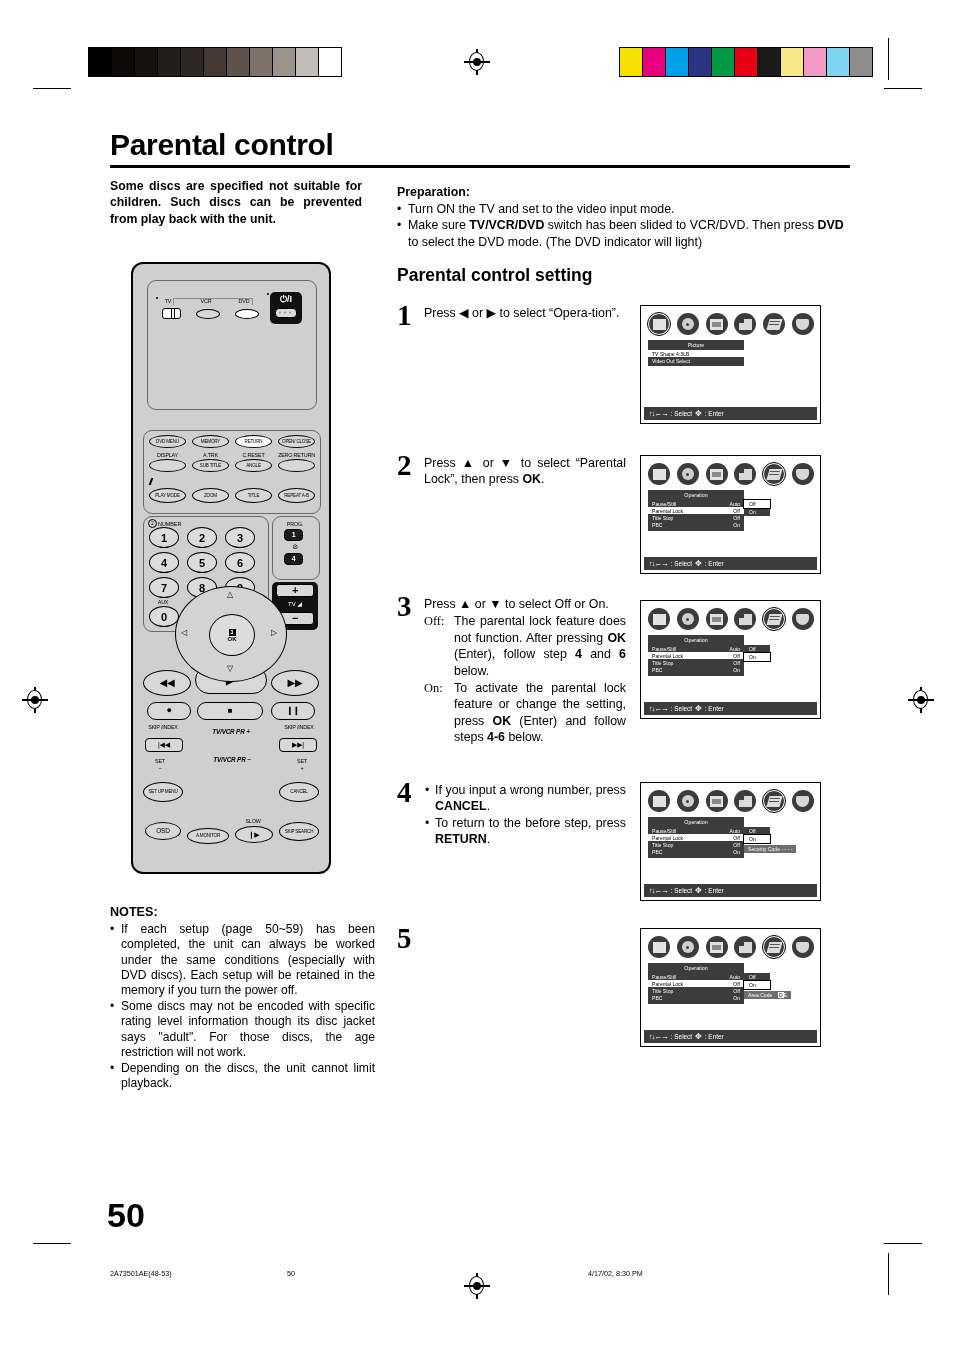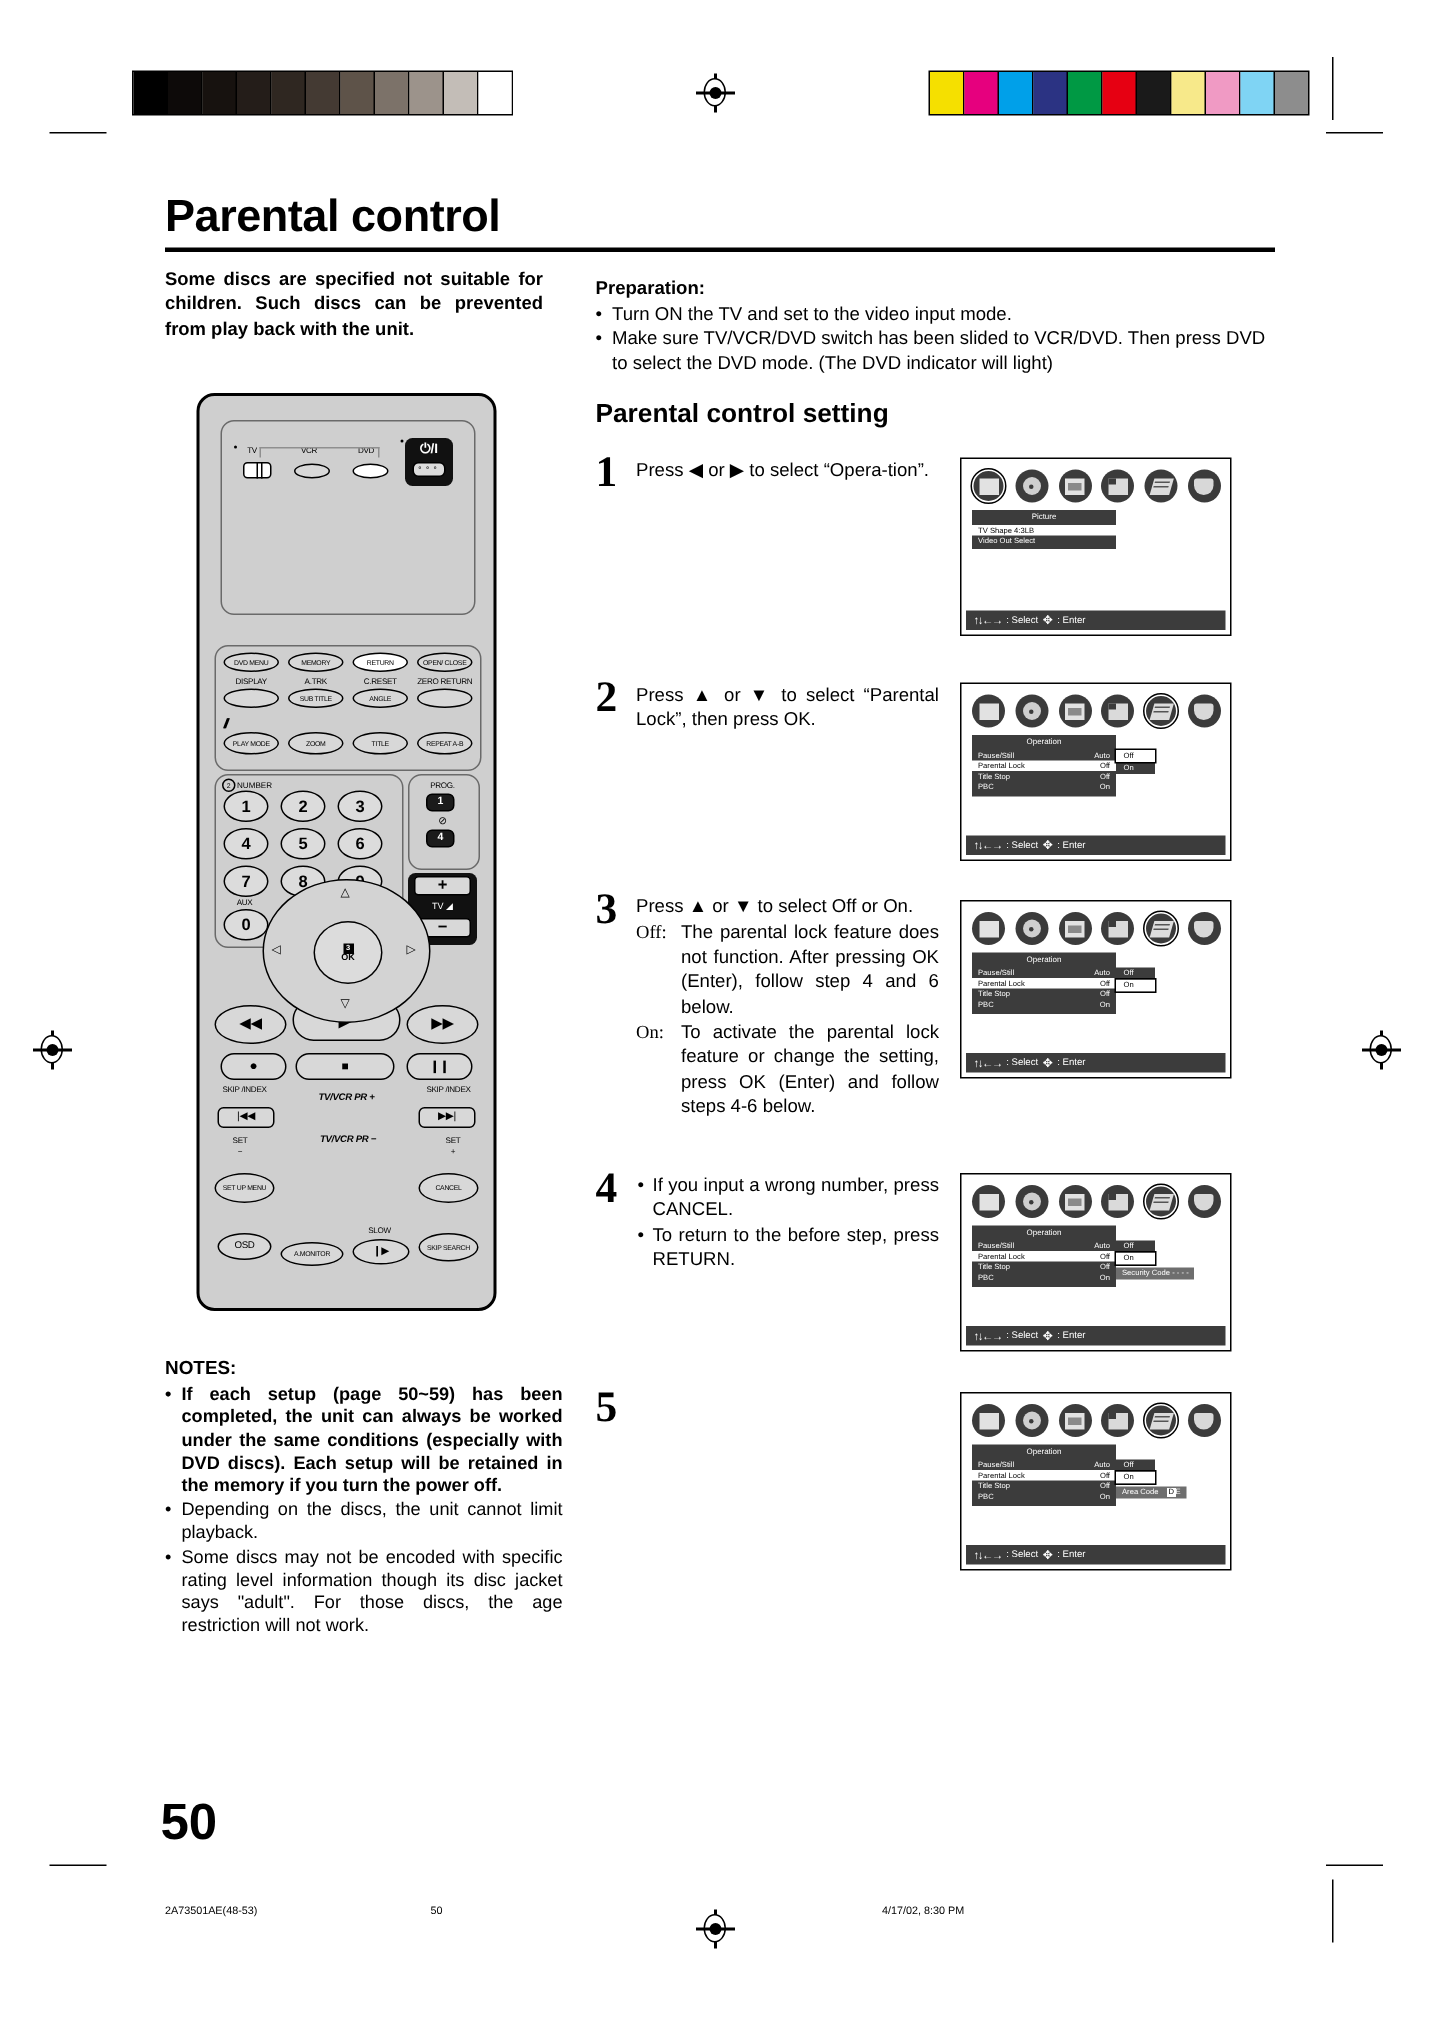--- a/index.html
+++ b/index.html
@@ -73,21 +73,21 @@
              border-radius:50%;background:#dcdcdc;display:flex;flex-direction:column;
              align-items:center;justify-content:center;font-size:6px;font-weight:bold;}
   .dpad .arrow{position:absolute;font-size:8px;color:#000;}
 
   
   #notes{position:absolute;left:110px;top:905px;width:265px;font-size:12.1px;line-height:15.2px;}
   #notes .hd{font-weight:bold;font-size:12.6px;margin-bottom:2px;}
   #notes ul{margin:0;padding:0;list-style:none;}
   #notes li{position:relative;padding-left:11px;margin-bottom:1px;text-align:justify;}
   #notes li:before{content:"\2022";position:absolute;left:0;top:0;}
-  #notes li.bold{font-weight:bold;}
+  #notes li.bold{font-weight:normal;}
 
   #page-number{position:absolute;left:107px;top:1196px;font-size:34px;font-weight:bold;}
 
   
   #prep{position:absolute;left:397px;top:184px;width:455px;font-size:12.4px;line-height:16.5px;}
   #prep .hd{font-weight:bold;}
   #prep ul{margin:0;padding:0;list-style:none;}
   #prep li{position:relative;padding-left:11px;}
   #prep li:before{content:"\2022";position:absolute;left:0;top:0;}
   #section-heading{position:absolute;left:397px;top:265px;font-size:17.5px;font-weight:bold;}
@@ -95,21 +95,21 @@
   .step{position:absolute;}
   .step .num{position:absolute;left:0;top:-6px;font-size:29px;font-weight:bold;font-family:"Liberation Serif",serif;}
   .step .body{margin-left:27px;width:202px;font-size:12.4px;line-height:16.4px;}
   .step .body p{margin:0;}
   .just{text-align:justify;}
   .sub{display:flex;margin-top:1px;}
   .sub .k{width:30px;flex:none;font-family:Liberation Serif, serif;}
   .sub .v{flex:1;text-align:justify;}
   .bul{position:relative;padding-left:11px;text-align:justify;}
   .bul:before{content:"\2022";position:absolute;left:1px;top:0;}
-  b{font-weight:normal;}
+  b{font-weight:bold;}
 
   
   .osd{position:absolute;width:181px;height:119px;border:1.6px solid #000;background:#fff;
        box-sizing:border-box;font-size:5.1px;color:#fff;}
   .osd .icons{position:absolute;left:7px;top:6px;width:166px;height:24px;display:flex;
               justify-content:space-between;align-items:center;}
   .osd .ic{width:22px;height:22px;border-radius:50%;background:#3b3b3b;position:relative;
            box-sizing:border-box;display:flex;align-items:center;justify-content:center;}
   .osd .ic.sel{border:1.6px solid #ffffff;outline:1.3px solid #000;background:#3b3b3b;}
   .osd .ic .g{width:13px;height:11px;background:#e2e2e2;position:relative;}
@@ -308,22 +308,22 @@
   <div class="btn oval" style="left:56px;top:566px;width:42px;height:16px;">A.MONITOR</div>
   <div class="rc-lbl" style="left:102px;top:556px;width:40px;">SLOW</div>
   <div class="btn oval" style="left:104px;top:564px;width:38px;height:17px;font-size:7px;">❙▶</div>
   <div class="btn oval" style="left:148px;top:560px;width:40px;height:19px;">SKIP SEARCH</div>
 </div>
 
 <div id="notes">
   <div class="hd">NOTES:</div>
   <ul>
     <li class="bold">If each setup (page 50~59) has been completed, the unit can always be worked under the same conditions (especially with DVD discs). Each setup will be retained in the memory if you turn the power off.</li>
+    <li>Some discs may not be encoded with specific rating level information though its disc jacket says "adult". For those discs, the age restriction will not work.</li>
     <li>Depending on the discs, the unit cannot limit playback.</li>
-    <li>Some discs may not be encoded with specific rating level information though its disc jacket says "adult". For those discs, the age restriction will not work.</li>
   </ul>
 </div>
 <div id="page-number">50</div>
 
 <div id="prep">
   <div class="hd">Preparation:</div>
   <ul>
     <li>Turn ON the TV and set to the video input mode.</li>
     <li>Make sure <b>TV/VCR/DVD</b> switch has been slided to VCR/DVD. Then press <b>DVD</b> to select the DVD mode. (The DVD indicator will light)</li>
   </ul>

